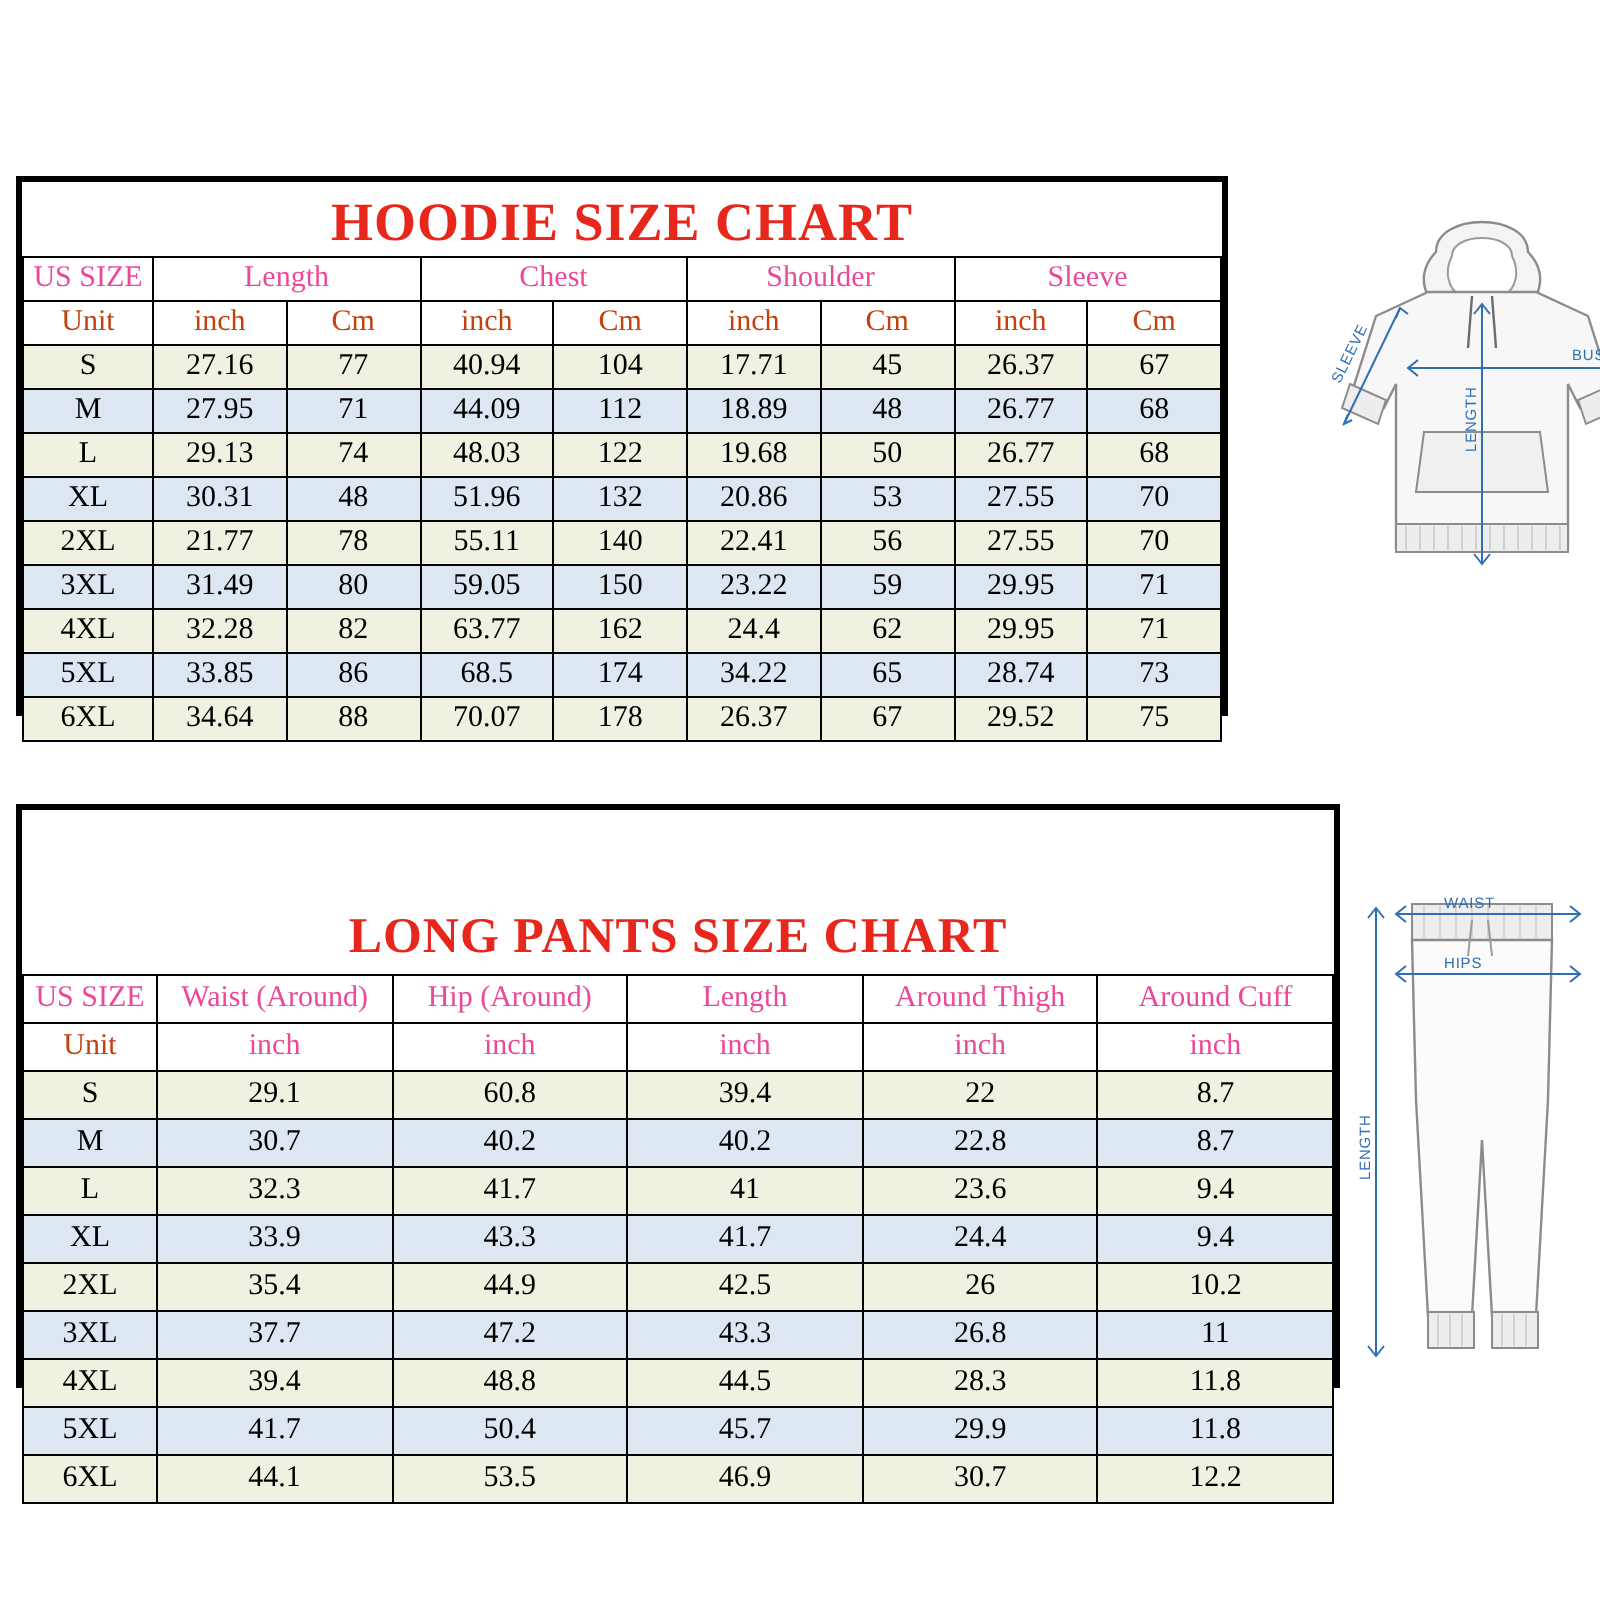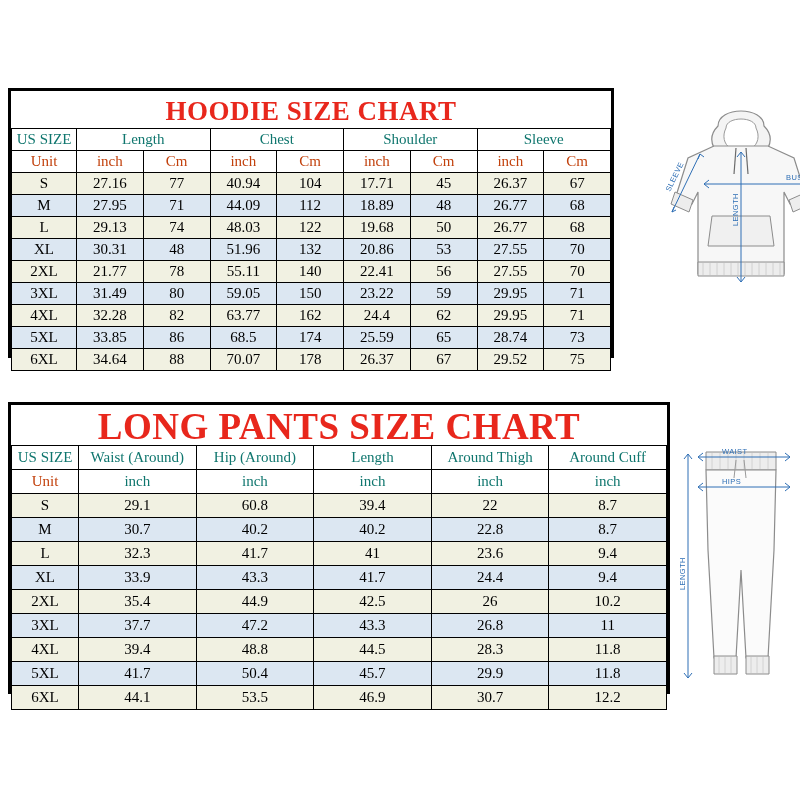--- a/index.html
+++ b/index.html
@@ -41,21 +41,21 @@
   }
   table.size-table td,
   table.size-table th {
     border: 1px solid #000;
     text-align: center;
     font-family: "Liberation Serif", serif;
     font-weight: normal;
     padding: 0;
   }
   .hdr-blue {
-    color: #0f766e;
+    color: #ec4899;
     font-weight: normal;
   }
   .hdr-red {
     color: #c2410c;
   }
   .row-beige td { background: #f1f1e2; }
   .row-blue  td { background: #dce7f2; }
 
   
   #hoodie-chart {
@@ -74,23 +74,24 @@
   #hoodie-table .c-num  { width: 75px; }
 
   
   #pants-chart {
     left: 8px;
     top: 402px;
     width: 662px;
     height: 292px;
   }
   #pants-chart .chart-title {
-    font-size: 37px;
+    font-size: 25px;
     line-height: 36px;
     padding-top: 4px;
+    margin-top: 42px;
   }
   #pants-table td { height: 23px; font-size: 15px; }
   #pants-table .c-size { width: 66px; }
 
   
   .illus {
     position: absolute;
   }
   #hoodie-illus { left: 648px; top: 96px; width: 186px; height: 230px; }
   #pants-illus  { left: 672px; top: 430px; width: 128px; height: 290px; }
@@ -206,21 +207,21 @@
         <td>62</td>
         <td>29.95</td>
         <td>71</td>
       </tr>
       <tr class="row-blue">
         <td>5XL</td>
         <td>33.85</td>
         <td>86</td>
         <td>68.5</td>
         <td>174</td>
-        <td>25.59</td>
+        <td>34.22</td>
         <td>65</td>
         <td>28.74</td>
         <td>73</td>
       </tr>
       <tr class="row-beige">
         <td>6XL</td>
         <td>34.64</td>
         <td>88</td>
         <td>70.07</td>
         <td>178</td>

